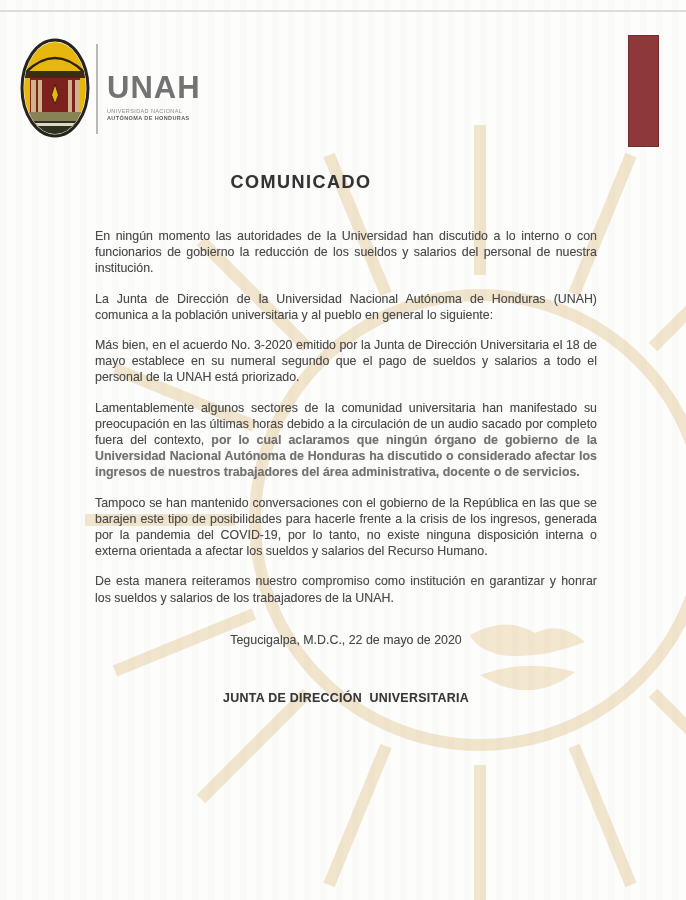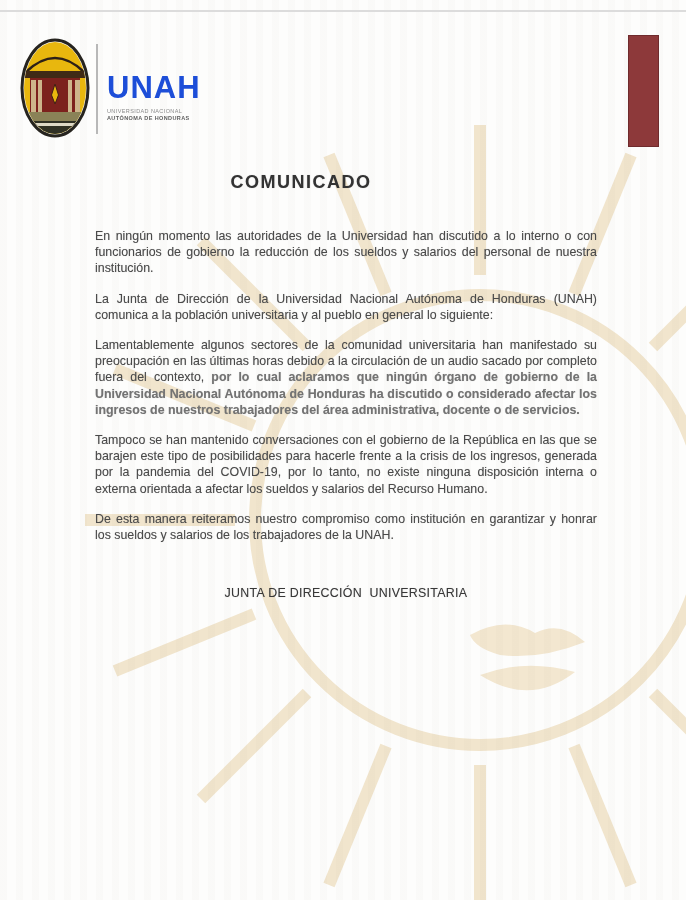--- a/index.html
+++ b/index.html
@@ -35,21 +35,21 @@
     position:absolute;left:20px;top:38px;width:70px;height:100px;
   }
   .letterhead-divider{
     position:absolute;left:96px;top:44px;width:2px;height:90px;
     background:#b8b8b8;
   }
   .brand{
     position:absolute;left:107px;top:72px;
   }
   .brand-wordmark{
-    font-size:31px;font-weight:700;letter-spacing:1px;color:#1d4ed8;
+    font-size:31px;font-weight:700;letter-spacing:1px;color:#737373;
     line-height:32px;
   }
   .brand-sub1{
     font-size:5.5px;letter-spacing:0.4px;color:#8a8a8a;margin-top:4px;
     line-height:6.5px;
   }
   .brand-sub2{
     font-size:5.5px;letter-spacing:0.4px;color:#5d5d5d;font-weight:700;
     line-height:6.5px;
   }
@@ -71,21 +71,21 @@
   }
   .letter p{
     margin:0 0 14px 0;text-align:justify;
   }
   .letter p strong{color:#737373;}
   .date-line{
     text-align:center !important;margin-top:26px !important;
   }
   .signature-line{
     text-align:center !important;margin-top:42px !important;
-    font-weight:400;letter-spacing:0.3px;color:#383838;
+    font-weight:700;letter-spacing:0.3px;color:#383838;
     white-space:pre-wrap;
   }
 </style>
 </head>
 <body>
 
 <div class="page">
 
   <svg class="watermark" width="686" height="900" viewBox="0 0 686 900">
     <g transform="translate(480,520)" stroke="#f1e5cd" stroke-width="12" fill="none">
@@ -146,19 +146,21 @@
     <div class="brand-sub2">AUTÓNOMA DE HONDURAS</div>
   </div>
 
   <div class="accent-bar"></div>
 
   <h1 class="doc-title">COMUNICADO</h1>
 
   <div class="letter">
     <p>En ningún momento las autoridades de la Universidad han discutido a lo interno o con funcionarios de gobierno la reducción de los sueldos y salarios del personal de nuestra institución.</p>
     <p>La Junta de Dirección de la Universidad Nacional Autónoma de Honduras (UNAH) comunica a la población universitaria y al pueblo en general lo siguiente:</p>
+    <p>Más bien, en el acuerdo No. 3-2020 emitido por la Junta de Dirección Universitaria el 18 de mayo establece en su numeral segundo que el pago de sueldos y salarios a todo el personal de la UNAH está priorizado.</p>
     <p><span>Lamentablemente algunos sectores de la comunidad universitaria han manifestado su preocupación en las últimas horas debido a la circulación de un audio sacado por completo fuera del contexto, </span><strong>por lo cual aclaramos que ningún órgano de gobierno de la Universidad Nacional Autónoma de Honduras ha discutido o considerado afectar los ingresos de nuestros trabajadores del área administrativa, docente o de servicios.</strong></p>
     <p>Tampoco se han mantenido conversaciones con el gobierno de la República en las que se barajen este tipo de posibilidades para hacerle frente a la crisis de los ingresos, generada por la pandemia del COVID-19, por lo tanto, no existe ninguna disposición interna o externa orientada a afectar los sueldos y salarios del Recurso Humano.</p>
     <p>De esta manera reiteramos nuestro compromiso como institución en garantizar y honrar los sueldos y salarios de los trabajadores de la UNAH.</p>
+    <p class="date-line">Tegucigalpa, M.D.C., 22 de mayo de 2020</p>
     <p class="signature-line">JUNTA DE DIRECCIÓN  UNIVERSITARIA</p>
   </div>
 
 </div>
 
 </body></html>

